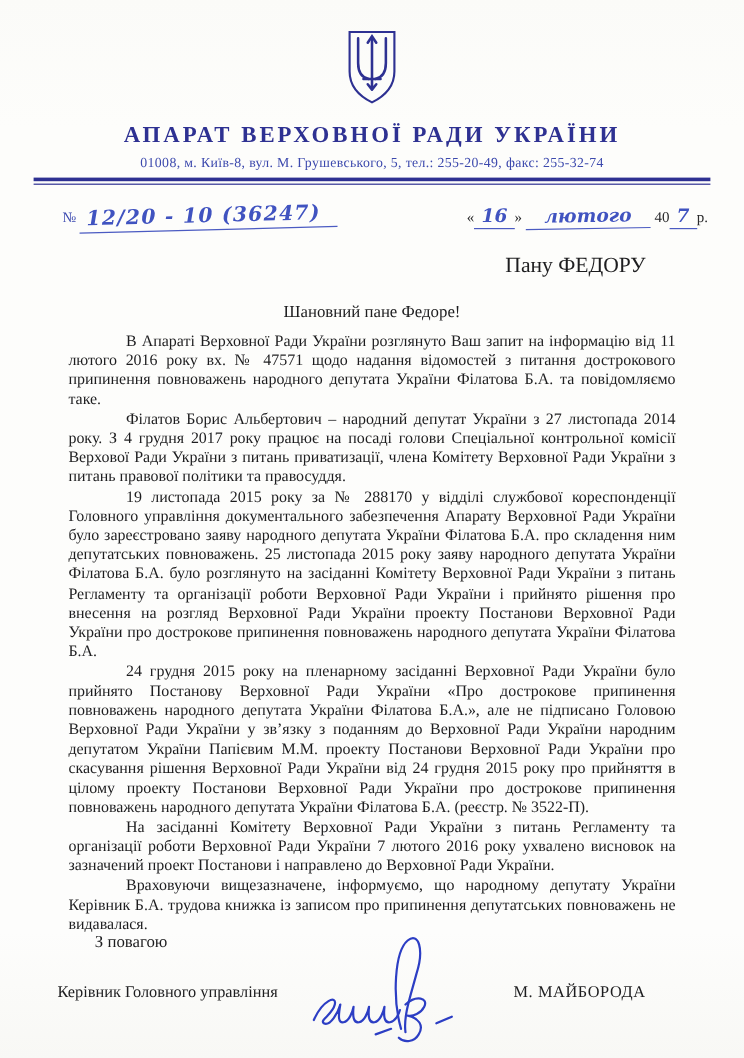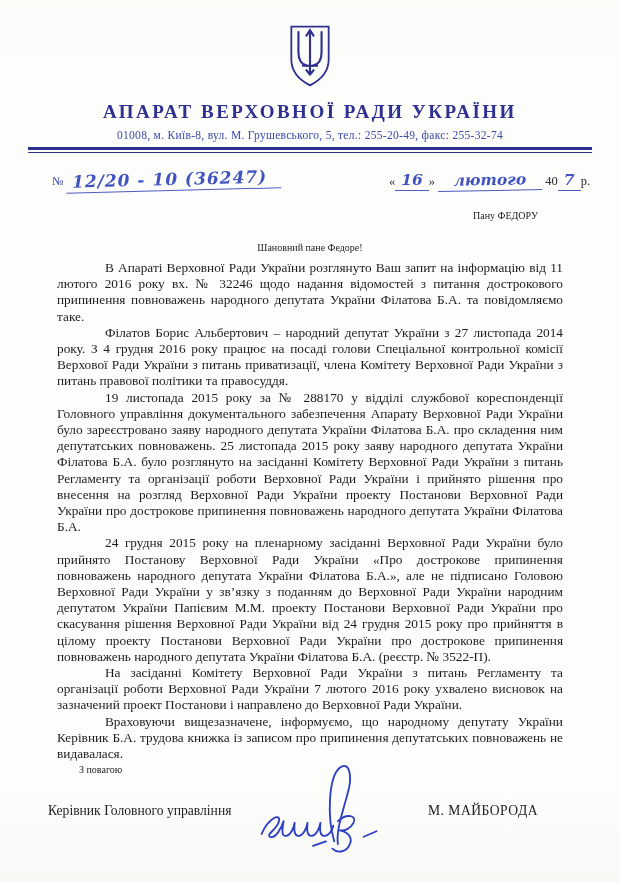--- a/index.html
+++ b/index.html
@@ -65,36 +65,36 @@
     padding:0 6px 1px 6px;
   }
   .blank.month{min-width:92px;transform:rotate(-1deg);}
   
   .email-line{
     margin:28px 55px 0 0;
     text-align:right;font-size:12.8px;color:#2b2b2d;
   }
   .recipient-line{
     margin:19px 82px 0 0;
-    text-align:right;font-size:10px;color:#1d1d1f;
+    text-align:right;font-size:18px;color:#1d1d1f;
   }
   
   .salutation{
     margin-top:21px;text-align:center;
-    font-size:10px;
+    font-size:14px;
   }
   .letter-body{
     margin:7px 57px 0 57px;
     font-size:13.3px;line-height:16.2px;
     text-align:justify;
   }
   .letter-body p{margin:0;text-indent:48px;}
   .closing{
     margin:0 57px;
-    font-size:10px;line-height:16.2px;
+    font-size:14px;line-height:16.2px;
     text-indent:22px;text-align:left;
   }
   
   .sig-row{
     position:relative;
     margin:24px 57px 0 48px;
     font-size:13.6px;
     display:flex;align-items:center;
   }
   .signer-title{white-space:nowrap;}
@@ -139,22 +139,22 @@
       <span class="hand blank month">лютого</span>
       <span>40</span><span class="hand blank">7</span><span>р.</span>
     </div>
   </div>
 
   <div class="recipient-line">Пану ФЕДОРУ</div>
 
   <div class="salutation">Шановний пане Федоре!</div>
 
   <div class="letter-body">
-    <p>В Апараті Верховної Ради України розглянуто Ваш запит на інформацію від 11 лютого 2016 року вх. № 32246 щодо надання відомостей з питання дострокового припинення повноважень народного депутата України Філатова Б.А. та повідомляємо таке.</p>
-    <p>Філатов Борис Альбертович – народний депутат України з 27 листопада 2014 року. З 4 грудня 2016 року працює на посаді голови Спеціальної контрольної комісії Верхової Ради України з питань приватизації, члена Комітету Верховної Ради України з питань правової політики та правосуддя.</p>
+    <p>В Апараті Верховної Ради України розглянуто Ваш запит на інформацію від 11 лютого 2016 року вх. № 47571 щодо надання відомостей з питання дострокового припинення повноважень народного депутата України Філатова Б.А. та повідомляємо таке.</p>
+    <p>Філатов Борис Альбертович – народний депутат України з 27 листопада 2014 року. З 4 грудня 2017 року працює на посаді голови Спеціальної контрольної комісії Верхової Ради України з питань приватизації, члена Комітету Верховної Ради України з питань правової політики та правосуддя.</p>
     <p>19 листопада 2015 року за № 288170 у відділі службової кореспонденції Головного управління документального забезпечення Апарату Верховної Ради України було зареєстровано заяву народного депутата України Філатова Б.А. про складення ним депутатських повноважень. 25 листопада 2015 року заяву народного депутата України Філатова Б.А. було розглянуто на засіданні Комітету Верховної Ради України з питань Регламенту та організації роботи Верховної Ради України і прийнято рішення про внесення на розгляд Верховної Ради України проекту Постанови Верховної Ради України про дострокове припинення повноважень народного депутата України Філатова Б.А.</p>
     <p>24 грудня 2015 року на пленарному засіданні Верховної Ради України було прийнято Постанову Верховної Ради України «Про дострокове припинення повноважень народного депутата України Філатова Б.А.», але не підписано Головою Верховної Ради України у зв’язку з поданням до Верховної Ради України народним депутатом України Папієвим М.М. проекту Постанови Верховної Ради України про скасування рішення Верховної Ради України від  24 грудня 2015 року про прийняття в цілому проекту Постанови Верховної Ради України про дострокове припинення повноважень народного депутата України Філатова Б.А. (реєстр. № 3522-П).</p>
     <p>На засіданні Комітету Верховної Ради України з питань Регламенту та організації роботи Верховної Ради України 7 лютого 2016 року ухвалено висновок на зазначений проект Постанови і направлено до Верховної Ради України.</p>
     <p>Враховуючи вищезазначене, інформуємо, що народному депутату України Керівник Б.А. трудова книжка із записом про припинення депутатських повноважень не видавалася.</p>
   </div>
 
   <div class="closing">З повагою</div>
 
   <div class="sig-row">
     <span class="signer-title">Керівник Головного управління</span>

